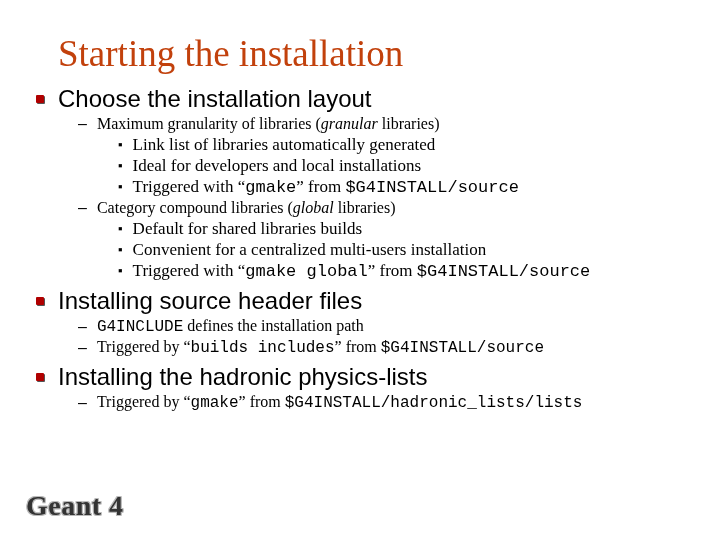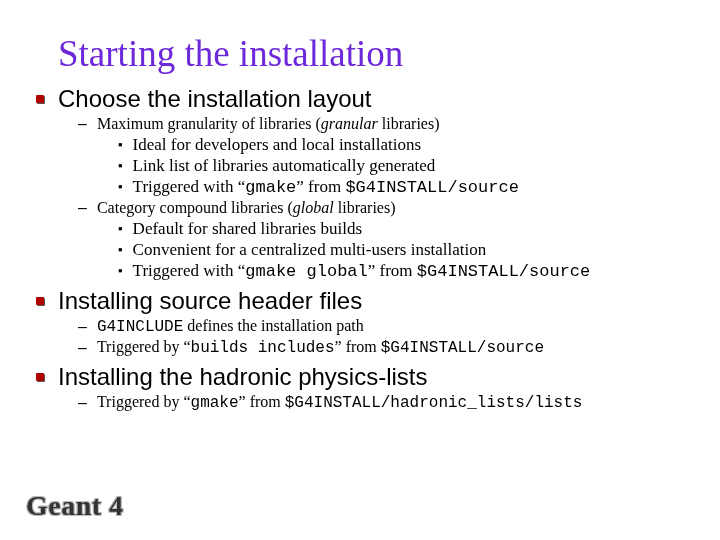--- a/index.html
+++ b/index.html
@@ -14,21 +14,21 @@
   }
   .slide {
     box-sizing: border-box;
     width: 720px;
     height: 540px;
     padding: 32px 30px 10px 30px;
     position: relative;
   }
   .title {
     font-family: "Comic Sans MS", "Comic Sans", cursive;
-    color: #6d28d9;
+    color: #c2410c;
     font-size: 37px;
     font-weight: 400;
     margin: 0 0 10px 28px;
   }
   ul { margin: 0; padding: 0; list-style: none; }
 
   .lvl1 > li {
     display: flex;
     align-items: flex-start;
     margin: 6px 0 2px 0;
@@ -113,24 +113,24 @@
           <span class="top"></span>
         </span>
         <span class="txt">Choose the installation layout</span>
       </li>
       <ul class="lvl2">
         <li>
           <span>Maximum granularity of libraries (<span class="ital">granular</span> libraries)</span>
         </li>
         <ul class="lvl3">
           <li>
-            <span>Ideal for developers and local installations</span>
+            <span>Link list of libraries automatically generated</span>
           </li>
           <li>
-            <span>Link list of libraries automatically generated</span>
+            <span>Ideal for developers and local installations</span>
           </li>
           <li>
             <span>Triggered with “<span class="mono">gmake</span>” from <span class="mono">$G4INSTALL/source</span></span>
           </li>
         </ul>
         <li>
           <span>Category compound libraries (<span class="ital">global</span> libraries)</span>
         </li>
         <ul class="lvl3">
           <li>

